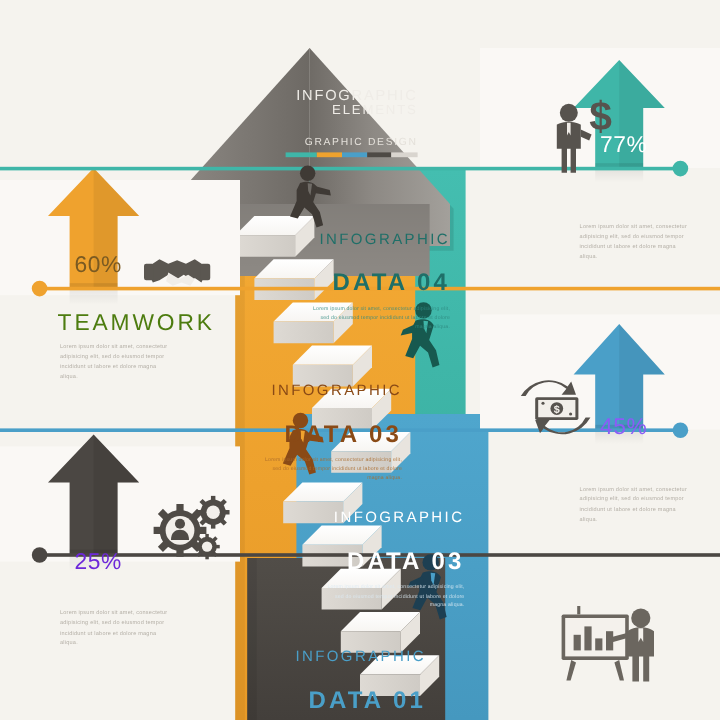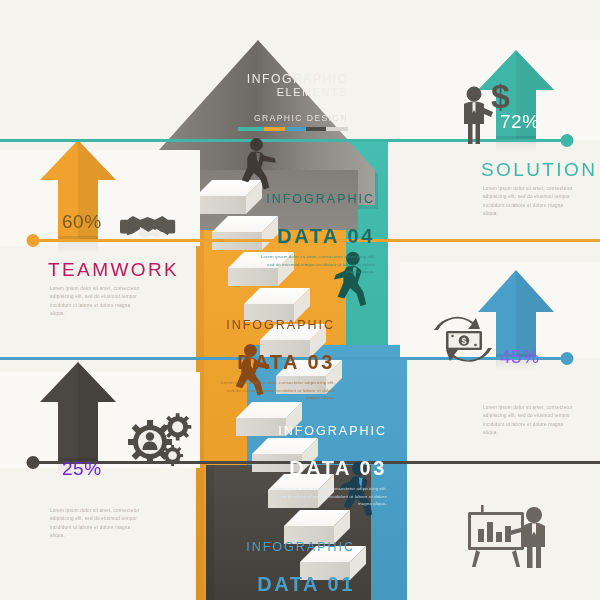--- a/index.html
+++ b/index.html
@@ -376,26 +376,25 @@
     <span class="ll" style="color:#dceaf3">Lorem ipsum dolor sit amet, consectetur adipisicing elit, sed do eiusmod tempor incididunt ut labore et dolore magna aliqua.</span>
   </div>
 
   <div class="step-label" style="left:225px;top:540px;width:130px;color:#4a9fc8;">
     <span class="l1">INFOGRAPHIC</span>
     <span class="l2">DATA 01</span>
     <span class="ll" style="color:#9a948c">Lorem ipsum dolor sit amet, consectetur adipisicing elit, sed do eiusmod tempor incididunt ut labore et dolore magna aliqua.</span>
   </div>
 
   <div class="txt pct" style="left:62px;top:211px;color:#7a5a22;">60%</div>
-  <div class="txt cat-title" style="left:48px;top:259px;color:#be185d;">TEAMWORK</div>
+  <div class="txt cat-title" style="left:48px;top:259px;color:#4d7c0f;">TEAMWORK</div>
   <div class="txt lorem" style="left:50px;top:285px;">Lorem ipsum dolor sit amet, consectetur adipisicing elit, sed do eiusmod tempor incididunt ut labore et dolore magna aliqua.</div>
 
   <div class="txt pct" style="left:62px;top:458px;color:#6d28d9;">25%</div>
   <div class="txt lorem" style="left:50px;top:507px;">Lorem ipsum dolor sit amet, consectetur adipisicing elit, sed do eiusmod tempor incididunt ut labore et dolore magna aliqua.</div>
 
-  <div class="txt pct" style="left:500px;top:111px;color:#ffffff;">72%</div>
-  <div class="txt cat-title" style="left:481px;top:159px;color:#3fb6a8;">SOLUTION</div>
+  <div class="txt pct" style="left:500px;top:111px;color:#ffffff;">77%</div>
   <div class="txt lorem right" style="left:483px;top:185px;">Lorem ipsum dolor sit amet, consectetur adipisicing elit, sed do eiusmod tempor incididunt ut labore et dolore magna aliqua.</div>
 
   <div class="txt pct" style="left:500px;top:346px;color:#8b5cf6;">45%</div>
   <div class="txt lorem right" style="left:483px;top:404px;">Lorem ipsum dolor sit amet, consectetur adipisicing elit, sed do eiusmod tempor incididunt ut labore et dolore magna aliqua.</div>
 
 </div>
 
 </body></html>

